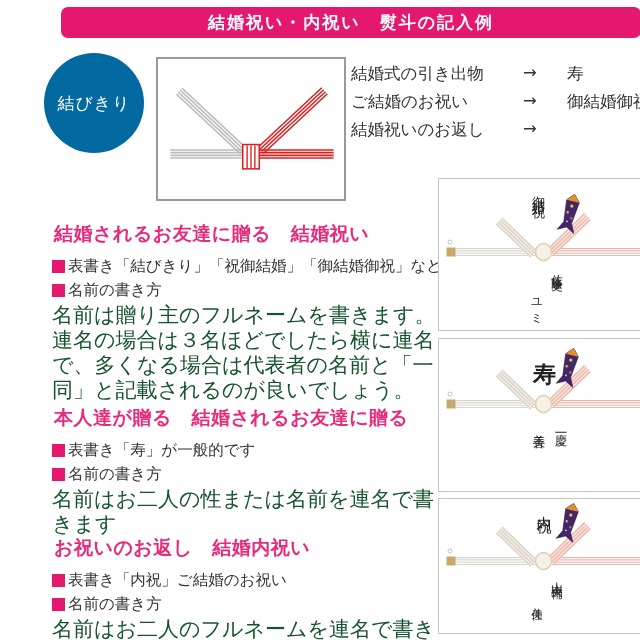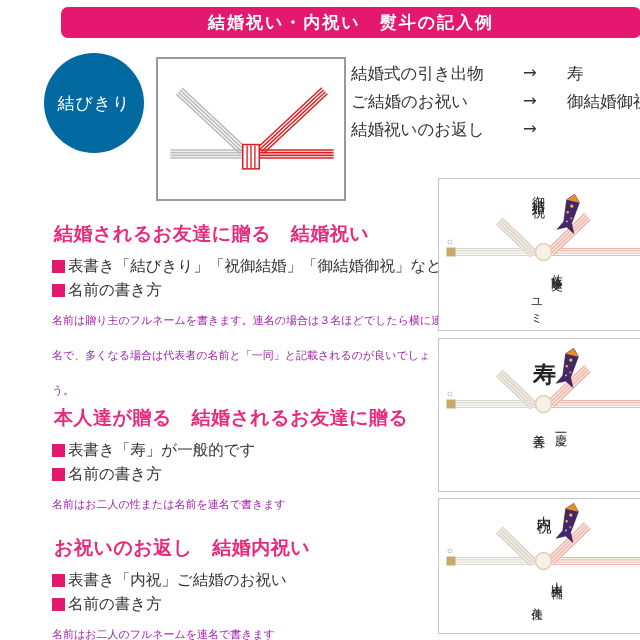--- a/index.html
+++ b/index.html
@@ -26,21 +26,21 @@
   .usage-occ{width:172px;}
   .usage-arrow{width:44px;}
   .usage-omote{flex:1;}
 
   
   .section{position:absolute;left:21px;width:396px;}
   .sec1{top:221px;} .sec2{top:405px;} .sec3{top:535px;}
   .section h2{margin:0 0 7px 2px;font-size:19px;font-weight:bold;color:#e82a7d;letter-spacing:0.5px;}
   .bline{display:flex;align-items:center;font-size:15.5px;line-height:24px;color:#333;}
   .sq{width:13px;height:13px;background:#e4186f;margin-right:3px;flex:none;}
-  .sbody{margin:1px 0 0 0;font-size:11px;line-height:35px;color:#a21caf;}
+  .sbody{margin:1px 0 0 0;font-size:21px;line-height:25px;color:#14532d;}
 
   
   .noshi-card{position:absolute;left:407px;width:226px;border:1px solid #c6c6c6;
               box-sizing:border-box;background:#fff;overflow:hidden;}
   .card1{top:178px;height:153px;} .card2{top:338px;height:154px;} .card3{top:498px;height:136px;}
   .noshi-card svg{position:absolute;left:0;top:0;}
   .vtitle{position:absolute;writing-mode:vertical-rl;font-family:"DejaVu Serif","Liberation Serif",serif;
           color:#222;}
   .t1{left:90px;top:7px;font-size:13px;letter-spacing:3px;}
   .t2{left:91px;top:6px;font-size:23px;font-weight:bold;}

